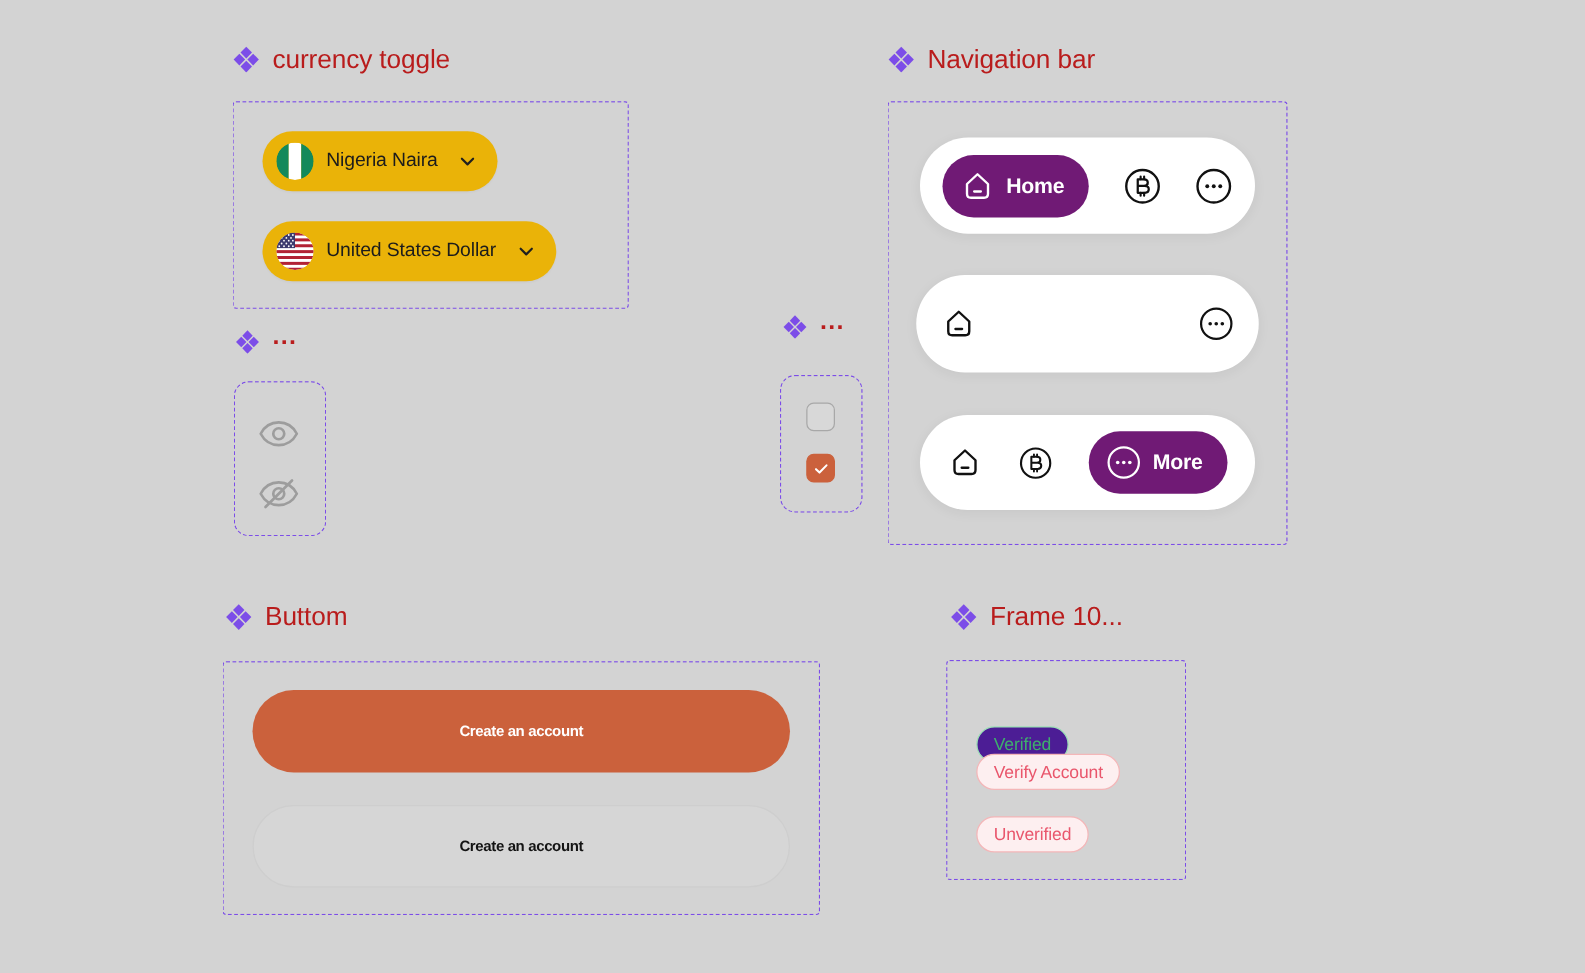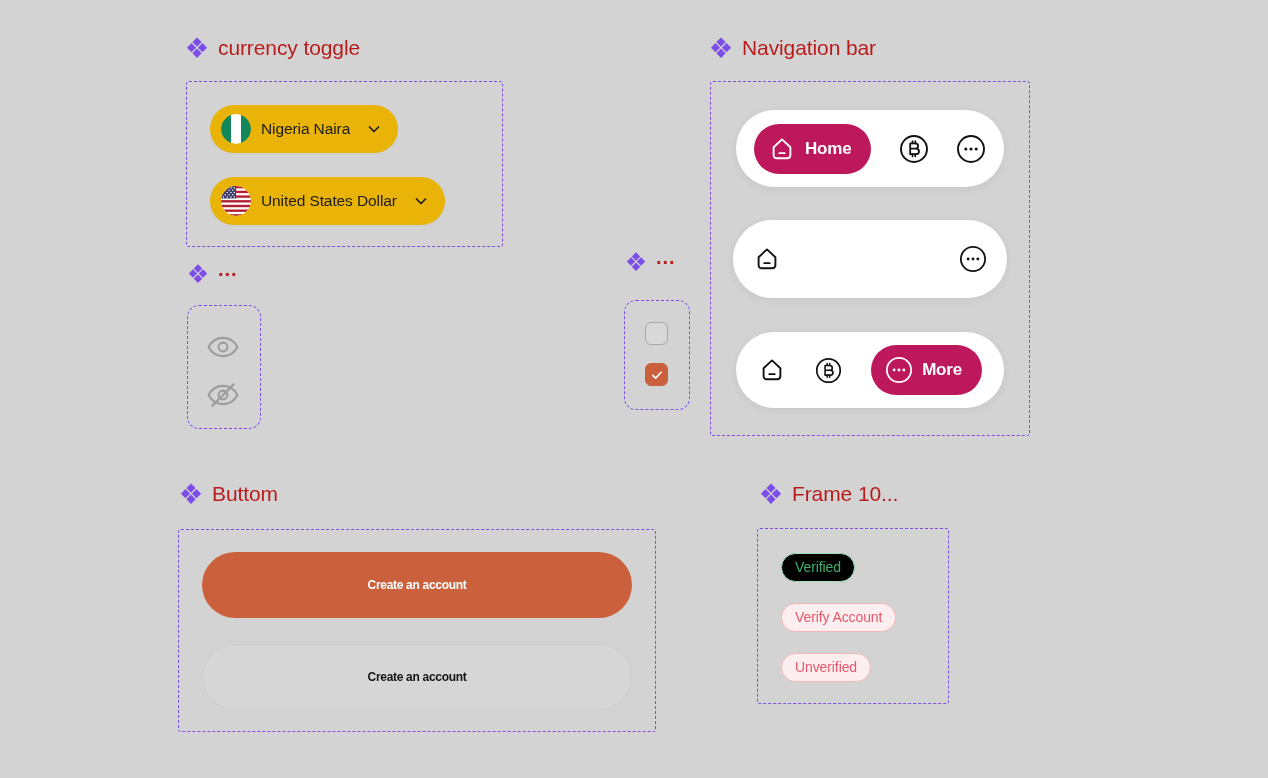--- a/index.html
+++ b/index.html
@@ -133,21 +133,21 @@
     align-items: center;
     box-shadow: 0 2px 10px rgba(0,0,0,0.06);
   }
   .nav-item {
     display: flex;
     align-items: center;
     justify-content: center;
     gap: 9px;
   }
   .nav-item.active {
-    background: #be185d;
+    background: #701a75;
     border-radius: 999px;
     padding: 11px 20px 11px 14px;
     color: #ffffff;
   }
   .nav-item.idle {
     padding: 0;
     color: #111111;
   }
   .nav-item .nav-label {
     font-size: 17px;
@@ -189,23 +189,24 @@
     justify-content: center;
     border-radius: 999px;
     font-size: 14px;
     letter-spacing: -0.1px;
     padding: 5px 13px;
     border-width: 1px;
     border-style: solid;
     line-height: 1.2;
   }
   .badge.verified {
-    background: #000000;
+    background: #4c1d95;
     border-color: #9ddfb7;
     color: #3eb06c;
+    margin-top: 28px;
   }
   .badge.danger {
     background: #fdeff0;
     border-color: #f4b6b8;
     color: #e9566c;
   }
 </style>
 </head>
 <body>
 

